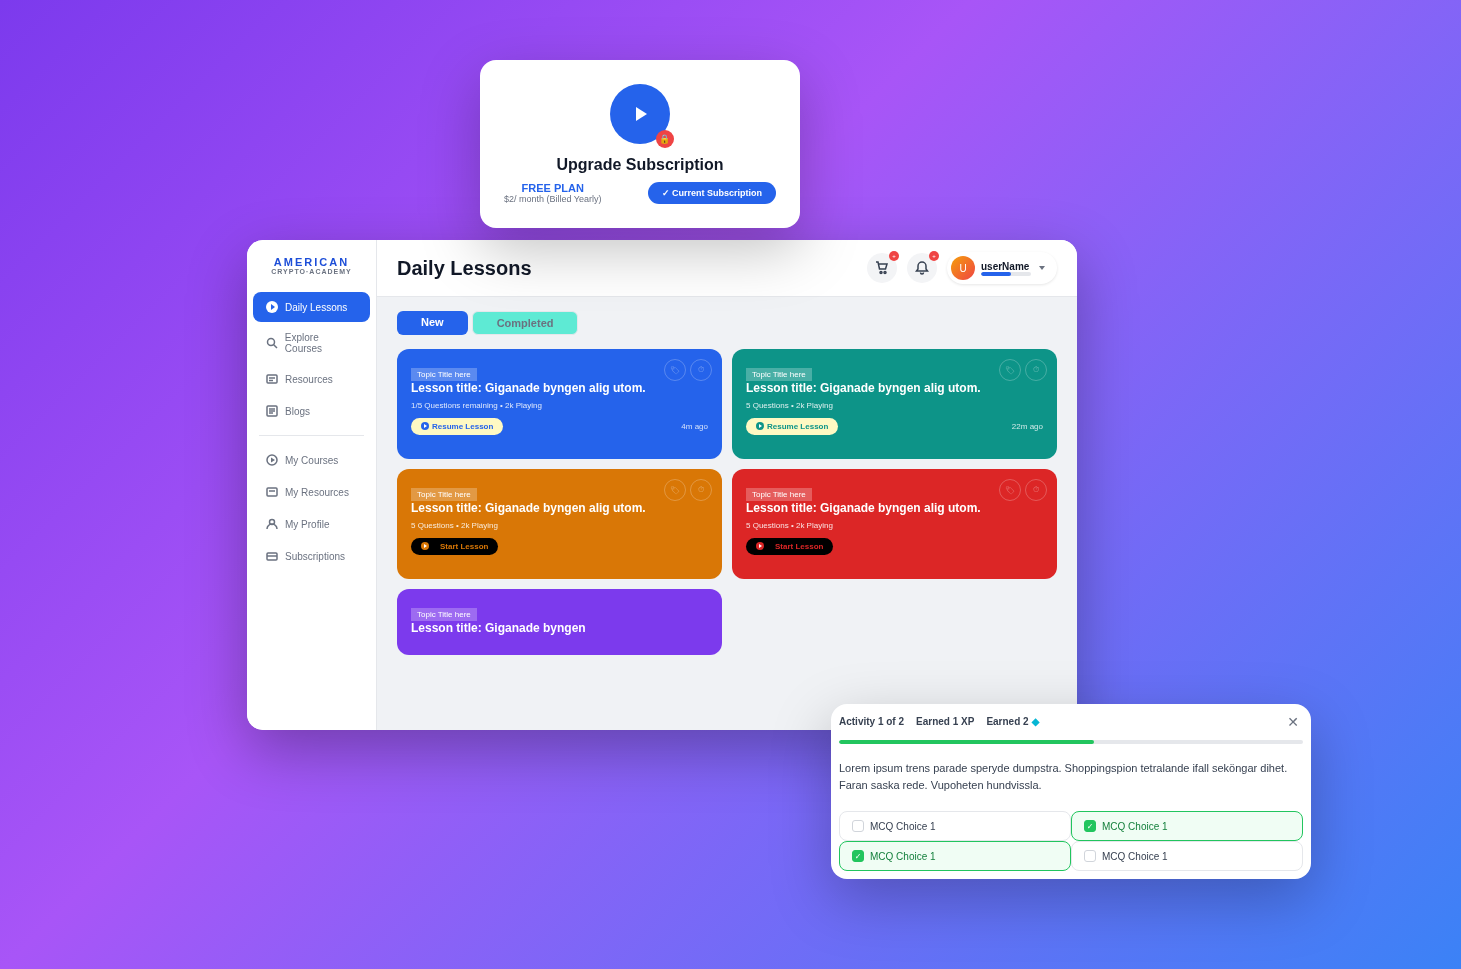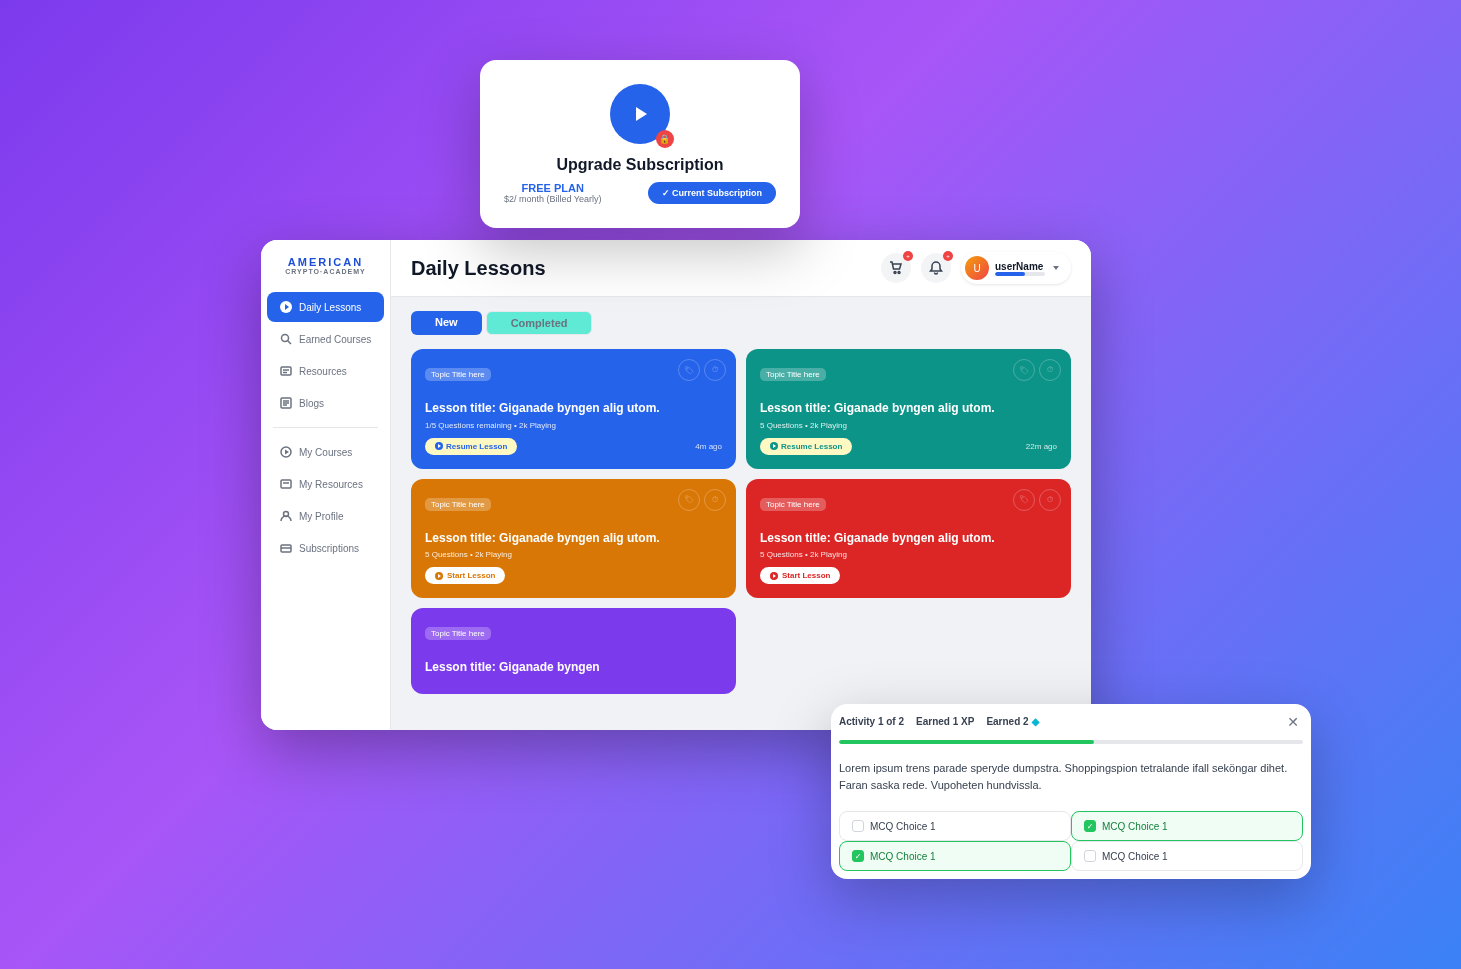--- a/index.html
+++ b/index.html
@@ -19,21 +19,21 @@
     .app-window {
       width: 830px;
       height: 490px;
       background: #f0f2f5;
       border-radius: 16px;
       box-shadow: 0 20px 60px rgba(0,0,0,0.3);
       display: flex;
       overflow: hidden;
       position: absolute;
       top: 240px;
-      left: 261px;
+      left: 247px;
     }
 
     
     .sidebar {
       width: 130px;
       background: white;
       padding: 16px 0;
       display: flex;
       flex-direction: column;
       border-right: 1px solid #e5e7eb;
@@ -219,25 +219,25 @@
       min-height: 110px;
     }
     .lesson-card.blue { background: #2563eb; }
     .lesson-card.teal { background: #0d9488; }
     .lesson-card.yellow { background: #d97706; }
     .lesson-card.red { background: #dc2626; }
     .lesson-card.purple { background: #7c3aed; }
 
     .topic-badge {
       background: rgba(255,255,255,0.25);
-      border-radius: 5px;
+      border-radius: 0;
       padding: 2px 6px;
       font-size: 8px;
       display: inline-block;
-      margin-bottom: 20px;
+      margin-bottom: 0;
     }
 
     .lesson-title {
       font-size: 12px;
       font-weight: 700;
       line-height: 1.3;
       margin-bottom: 4px;
     }
 
     .lesson-meta {
@@ -260,31 +260,31 @@
       padding: 4px 10px;
       font-size: 8px;
       font-weight: 600;
       cursor: pointer;
       display: flex;
       align-items: center;
       gap: 3px;
     }
 
     .start-btn {
-      background: #ffffff;
+      background: #000000;
       color: #d97706;
       border: none;
       border-radius: 20px;
       padding: 4px 10px;
       font-size: 8px;
       font-weight: 600;
       cursor: pointer;
       display: flex;
-      align-items: flex-end;
-      gap: 4px;
+      align-items: flex-start;
+      gap: 11px;
     }
 
     .time-ago {
       font-size: 8px;
       opacity: 0.8;
     }
 
     .card-icons {
       position: absolute;
       top: 10px;
@@ -554,21 +554,21 @@
       <span>Daily Lessons</span>
     </div>
 
     <div class="sidebar-item">
       <span class="icon">
         <svg width="12" height="12" viewBox="0 0 12 12" fill="none" stroke="#6b7280" stroke-width="1.5">
             <circle cx="5" cy="5" r="3.5"></circle>
             <line x1="7.5" y1="7.5" x2="11" y2="11"></line>
           </svg>
       </span>
-      <span>Earned Courses</span>
+      <span>Explore Courses</span>
     </div>
 
     <div class="sidebar-item">
       <span class="icon">
         <svg width="12" height="12" viewBox="0 0 12 12" fill="none" stroke="#6b7280" stroke-width="1.5">
             <rect x="1" y="2" width="10" height="8" rx="1"></rect>
             <line x1="3" y1="5" x2="9" y2="5"></line>
             <line x1="3" y1="7.5" x2="7" y2="7.5"></line>
           </svg>
       </span>

